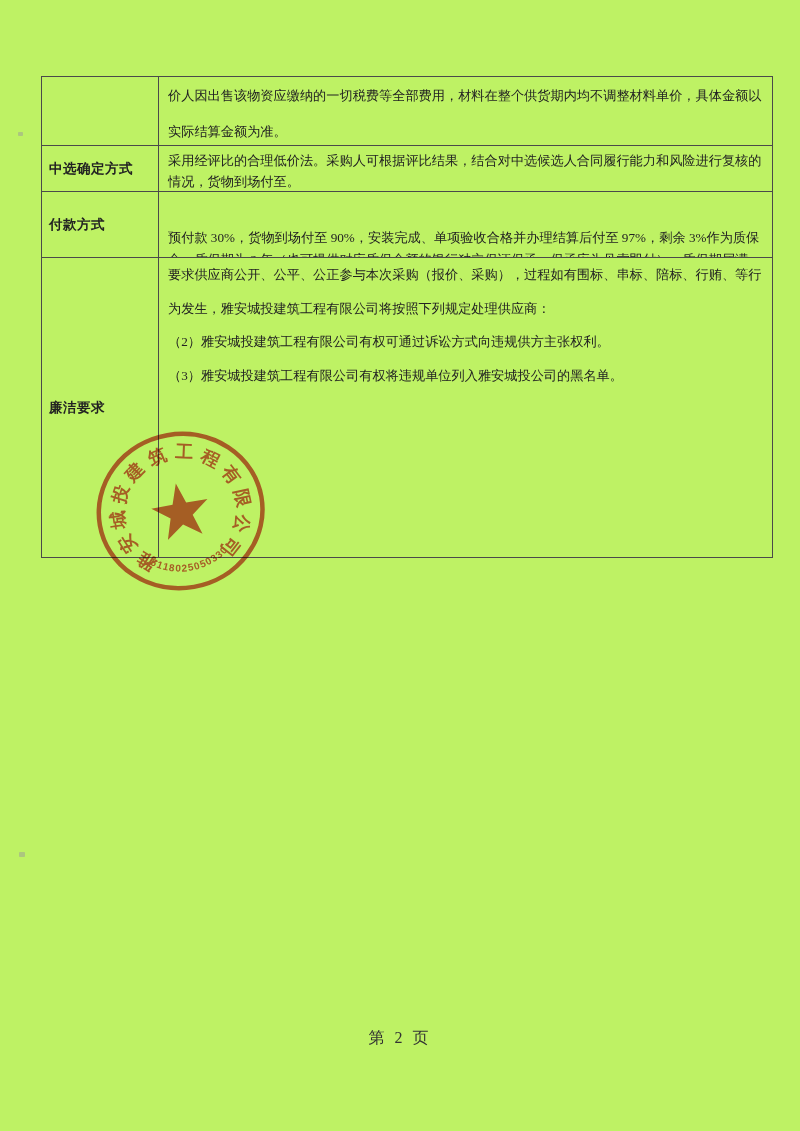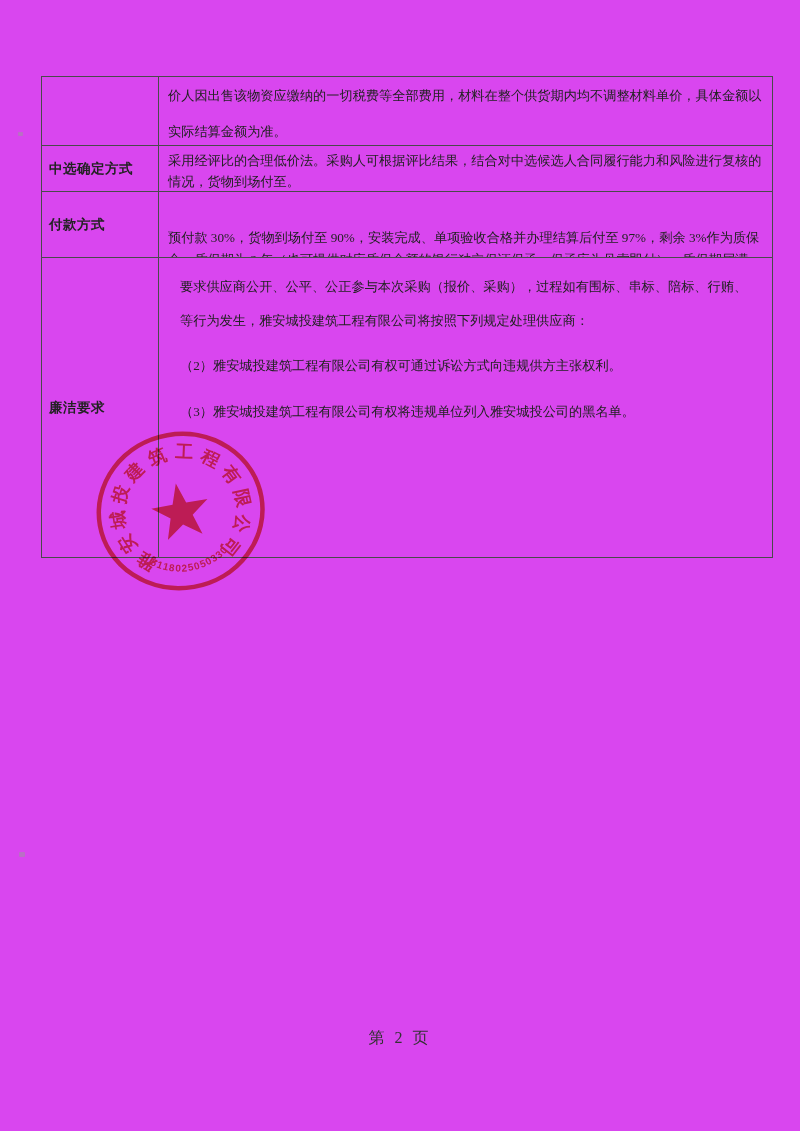--- a/index.html
+++ b/index.html
@@ -1,19 +1,19 @@
 <!DOCTYPE html>
 <html><head>
 <meta charset="utf-8">
 <style>
   html,body{margin:0;padding:0;background:#ffffff;}
   .page{
     position:relative;
     width:800px;height:1131px;
-    background:#d946ef;
+    background:#bef264;
     font-family:"Liberation Serif","DejaVu Serif",serif;
     color:#262626;
     overflow:hidden;
   }
   .doc-table{
     position:absolute;left:41px;top:76px;width:732px;
     border:1px solid #4a4a4a;
     box-sizing:border-box;
   }
   .trow{
@@ -39,21 +39,21 @@
     box-sizing:border-box;
     padding:0 6px 0 9px;
     font-size:13.2px;
     color:#222;
     overflow:hidden;
     text-align:left;
   }
   .r1{line-height:36px;padding-top:1px;}
   .r2{line-height:21px;padding-top:4px;}
   .r3{line-height:22px;padding-top:3px;margin-top:32px;}
-  .r4 p{margin:12px;line-height:33.5px;}
+  .r4 p{margin:0;line-height:33.5px;}
   .h70{height:69px;}
   .h47{height:46px;}
   .h67{height:66px;}
   .h300{height:299px;}
   .stamp{
     position:absolute;
     left:93px;top:430px;
     width:176px;height:166px;
     transform:rotate(-10deg);
     opacity:0.85;

